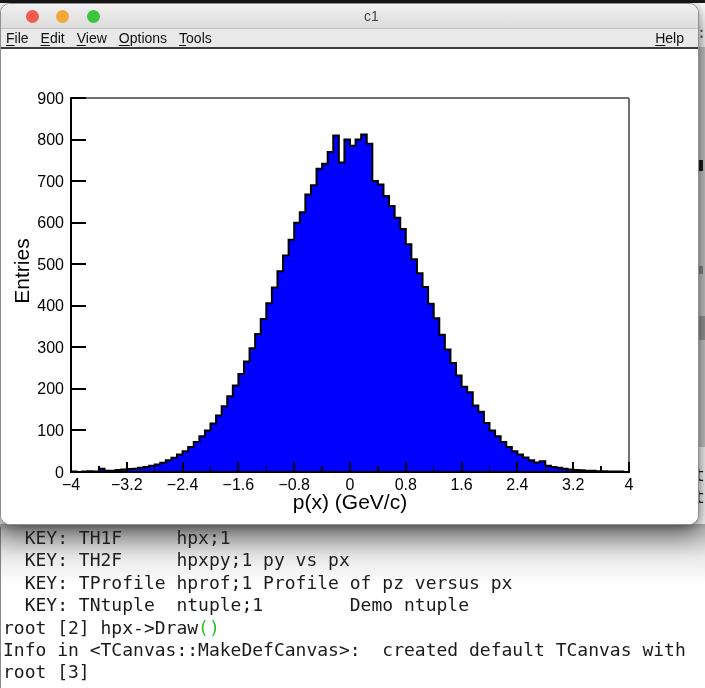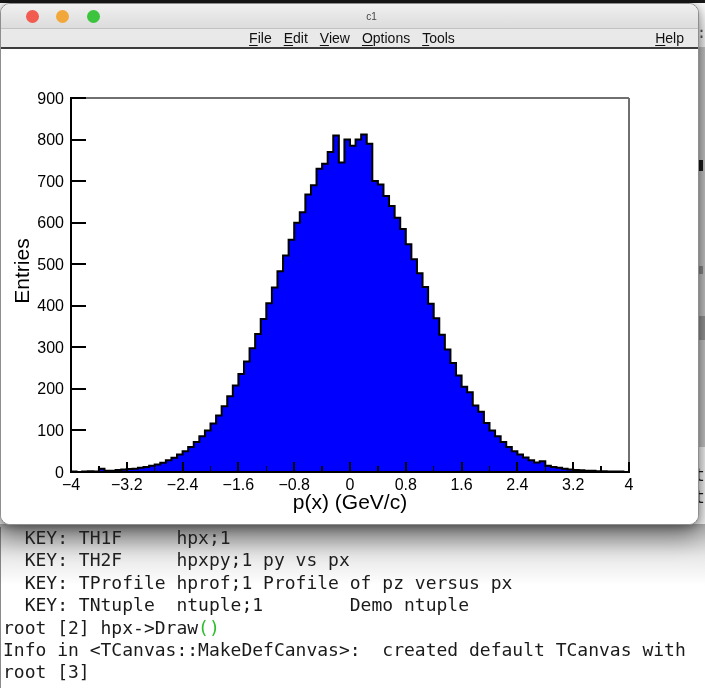--- a/index.html
+++ b/index.html
@@ -38,31 +38,31 @@
     box-shadow:0 10px 26px rgba(0,0,0,0.45), 0 2px 8px rgba(0,0,0,0.30);
     overflow:hidden;
   }
   .titlebar{
     position:relative;height:24px;
     background:linear-gradient(to bottom,#f0f0f0,#dcdcdc);
     border-bottom:1px solid #c2c2c2;
   }
   .window-title{
     position:absolute;left:0;right:0;top:0;height:24px;line-height:25px;
-    text-align:center;font-size:10px;color:#444;padding-left:44px;
+    text-align:center;font-size:14px;color:#444;padding-left:44px;
   }
   .tl{position:absolute;top:6px;width:13px;height:13px;border-radius:50%;}
   .tl-close{left:25px;}
   .tl-min{left:55px;}
   .tl-zoom{left:86px;}
   .menubar{
     position:relative;height:18px;background:#e9e9e9;
     border-bottom:2px solid #3c3c3c;
     display:flex;align-items:center;gap:12px;
-    padding-left:5px;font-size:14px;color:#101010;justify-content:center;
+    padding-left:5px;font-size:14px;color:#101010;
   }
   .menu-item{cursor:default;}
   .menu-item u{text-decoration:underline;text-underline-offset:2px;}
   .menu-help{position:absolute;right:14px;top:0;height:18px;line-height:19px;margin-left:6px;}
   .canvas-area{position:relative;height:475px;background:#fff;}
   svg text{font-family:"Liberation Sans","DejaVu Sans",sans-serif;}
 </style>
 </head>
 <body>
 

